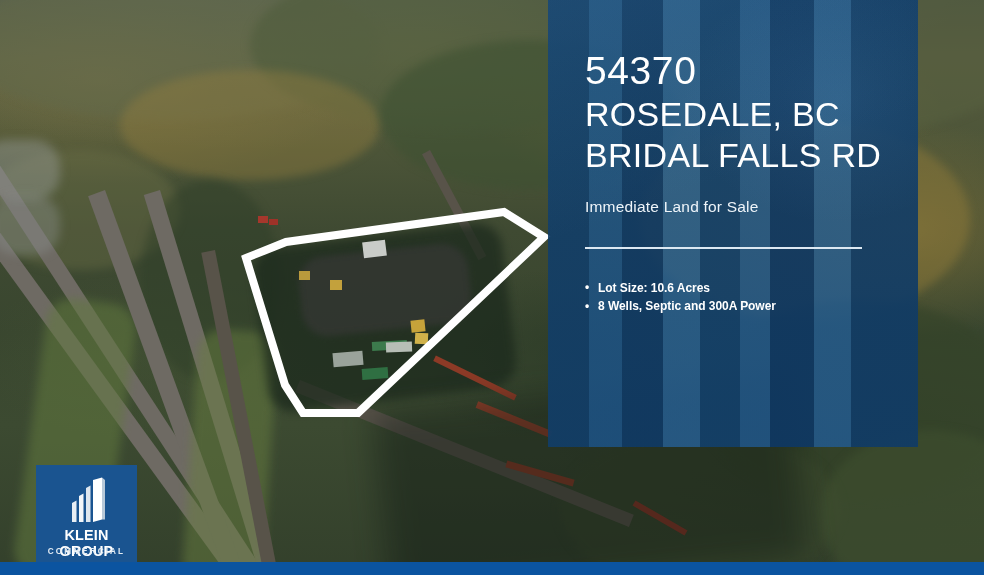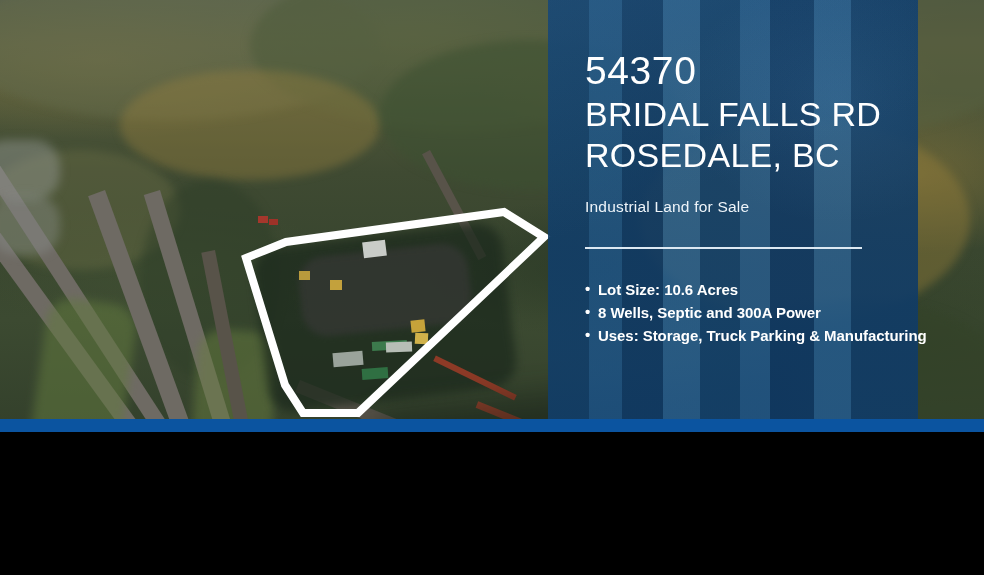--- a/index.html
+++ b/index.html
@@ -1,20 +1,20 @@
 <!DOCTYPE html>
 <html><head>
 <meta charset="utf-8">
 <title>Listing Flyer</title>
 <style>
   * { margin:0; padding:0; box-sizing:border-box; }
   html,body { width:984px; height:575px; overflow:hidden; background:#000; }
   body { font-family:"Liberation Sans", sans-serif; }
 
-  #stage { position:relative; width:984px; height:432px; overflow:hidden; }
+  #stage { position:relative; width:984px; height:575px; overflow:hidden; }
 
   
   #photo { position:absolute; inset:0; overflow:hidden;
     background:
       
       radial-gradient(120% 60% at 30% -10%, rgba(120,130,110,.55) 0%, rgba(60,70,55,0) 60%),
       
       radial-gradient(38% 26% at 10% 14%, rgba(152,132,70,.42) 0%, rgba(152,132,70,0) 70%),
       radial-gradient(30% 22% at 42% 8%,  rgba(126,120,66,.40) 0%, rgba(126,120,66,0) 70%),
       radial-gradient(34% 24% at 72% 18%, rgba(146,126,64,.40) 0%, rgba(146,126,64,0) 70%),
@@ -57,21 +57,21 @@
 
   #panel-content { position:relative; z-index:2; padding:48px 30px 0 37px; }
 
   .addr-num   { color:#fff; font-size:39px; font-weight:300; letter-spacing:.6px; line-height:1.18; }
   .addr-line  { color:#fff; font-size:34px; font-weight:300; letter-spacing:.3px; line-height:1.22; white-space:nowrap; }
   .subtitle   { color:#eef4f9; font-size:15.5px; font-weight:400; letter-spacing:.2px; margin-top:21px; }
 
   .divider { height:2px; background:#dce8f2; margin:31px 26px 0 0; }
 
   .bullets { margin-top:30px; list-style:none; }
-  .bullets li { color:#fff; font-size:15px; font-weight:700; line-height:1.53;
+  .bullets li { color:#fff; font-size:12px; font-weight:700; line-height:1.53;
                 letter-spacing:-.05px; white-space:nowrap; position:relative; padding-left:13px; }
   .bullets li::before { content:"\2022"; position:absolute; left:0; top:-.5px; }
 
   
   #logo { position:absolute; left:36px; top:465px; width:101px; height:103px;
           background:#1a5490; z-index:4; }
   #logo-mark { position:absolute; left:0; right:0; top:11px; height:48px; }
   .logo-name { position:absolute; left:0; right:0; top:62px; text-align:center;
                color:#fff; font-size:14.4px; font-weight:700; letter-spacing:.2px; }
   .logo-sub  { position:absolute; left:0; right:0; top:82px; text-align:center;
@@ -136,31 +136,30 @@
   </div>
 
   <svg id="boundary" viewBox="0 0 984 575">
     <polygon points="246,258 286,242 504,212 544,237 358,413 303,413 285,385" fill="none" stroke="#ffffff" stroke-width="8" stroke-linejoin="miter"></polygon>
   </svg>
 
   <div id="panel">
     <div id="panel-content">
 
       <div class="addr-num">54370</div>
+      <div class="addr-line">ROSEDALE, BC</div>
       <div class="addr-line">BRIDAL FALLS RD</div>
-      <div class="addr-line">ROSEDALE, BC</div>
 
-      <div class="subtitle">Industrial Land for Sale</div>
+      <div class="subtitle">Immediate Land for Sale</div>
 
       <div class="divider"></div>
 
       <ul class="bullets">
         <li>Lot Size: 10.6 Acres</li>
         <li>8 Wells, Septic and 300A Power</li>
-        <li>Uses: Storage, Truck Parking &amp; Manufacturing</li>
       </ul>
     </div>
   </div>
 
   <div id="logo">
     <svg id="logo-mark" viewBox="0 0 101 48">
       <polygon points="36,27 40.5,24.5 40.5,46 36,46" fill="#e8eef4"></polygon>
       <polygon points="43,20 47.5,17.5 47.5,46 43,46" fill="#f2f6fa"></polygon>
       <polygon points="50,12 54.5,9.5 54.5,46 50,46" fill="#dde6ef"></polygon>
       <polygon points="57,4  66,1.5  66,43.5 57,46" fill="#ffffff"></polygon>

